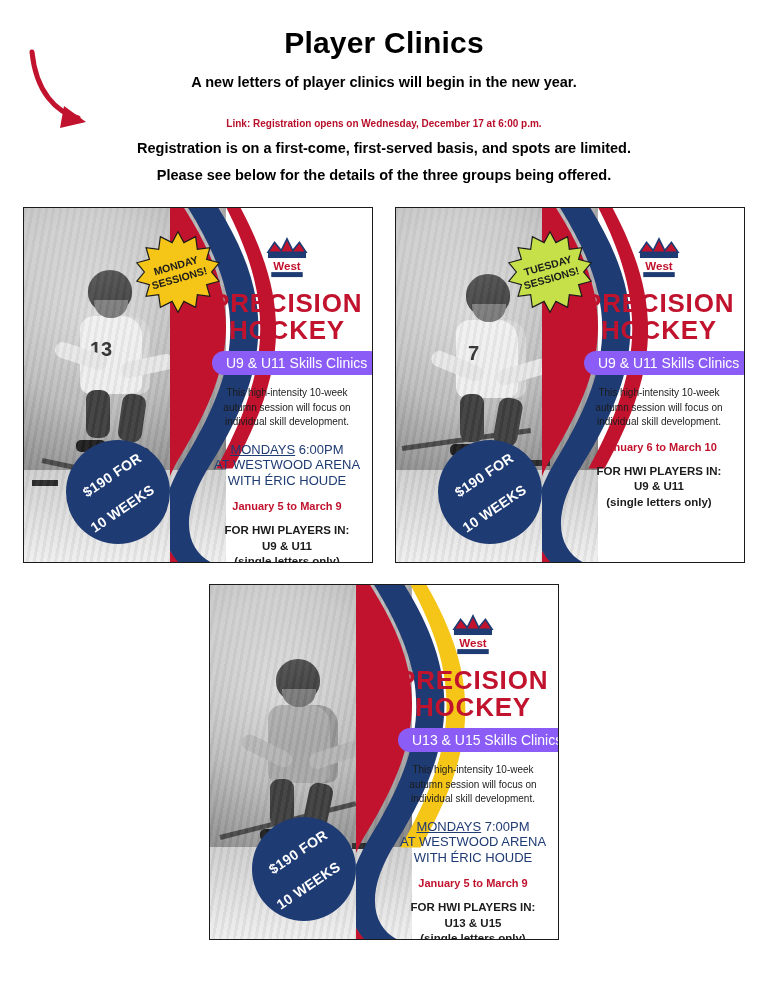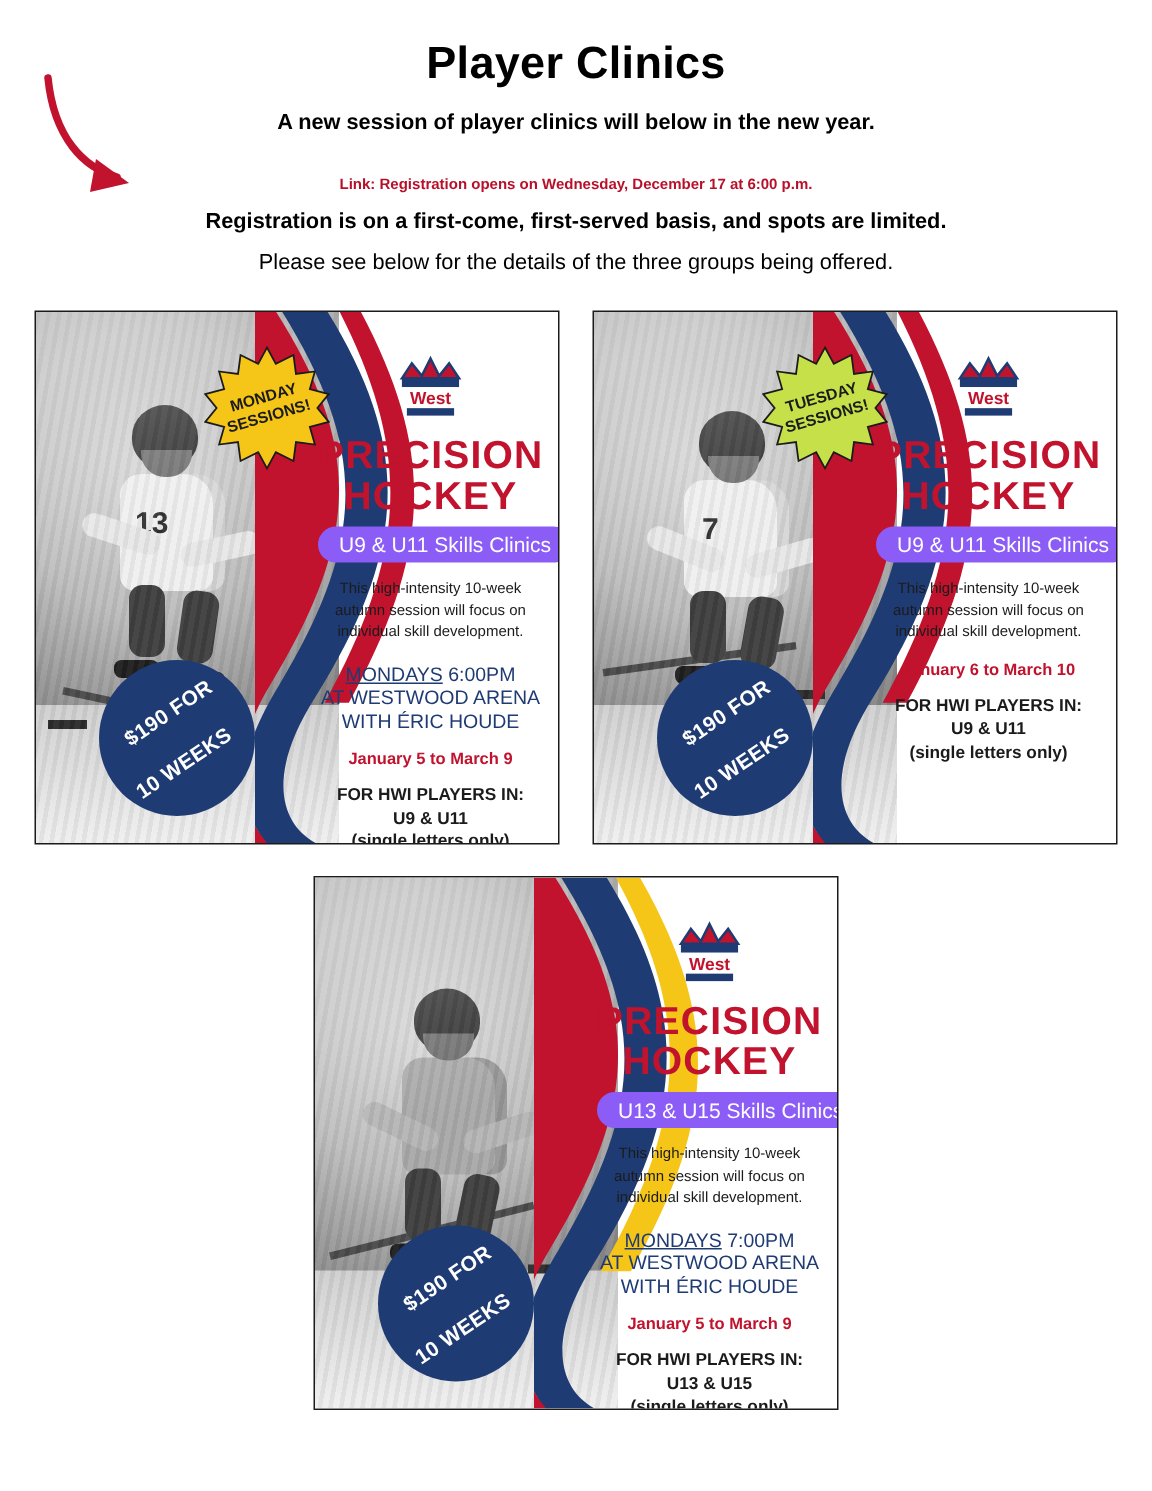--- a/index.html
+++ b/index.html
@@ -40,21 +40,21 @@
   .reg-note {
     text-align:center;
     font-size: 14.5px;
     font-weight: bold;
     margin: 11px 0 0 0;
     color:#000;
   }
   .reg-note2 {
     text-align:center;
     font-size: 14.5px;
-    font-weight: normal;
+    font-weight: bold;
     margin: 11px 0 0 0;
     color:#000;
   }
 
   
   .arrow {
     position:absolute;
     left: 26px;
     top: 48px;
     width: 70px;
@@ -233,21 +233,21 @@
 </style>
 </head>
 <body>
 
 <svg class="arrow" viewBox="0 0 70 90">
   <path d="M6 4 C 10 44, 30 64, 52 70" stroke="#c1132e" stroke-width="5" fill="none" stroke-linecap="round"></path>
   <path d="M38 58 L60 74 L34 80 Z" fill="#c1132e"></path>
 </svg>
 
 <div class="page-title">Player Clinics</div>
-<div class="subtitle">A new session of player clinics will below in the new year.</div>
+<div class="subtitle">A new letters of player clinics will begin in the new year.</div>
 <div class="reg-link">Link: Registration opens on Wednesday, December 17 at 6:00 p.m.</div>
 <div class="reg-note">Registration is on a first-come, first-served basis, and spots are limited.</div>
 <div class="reg-note2">Please see below for the details of the three groups being offered.</div>
 
 <div class="posters-row">
 
   <div class="poster">
     <div class="photo">
       <div class="ice"></div>
       <div class="sk sk-stick" style="left:18px; top:250px; transform:rotate(12deg);"></div>

